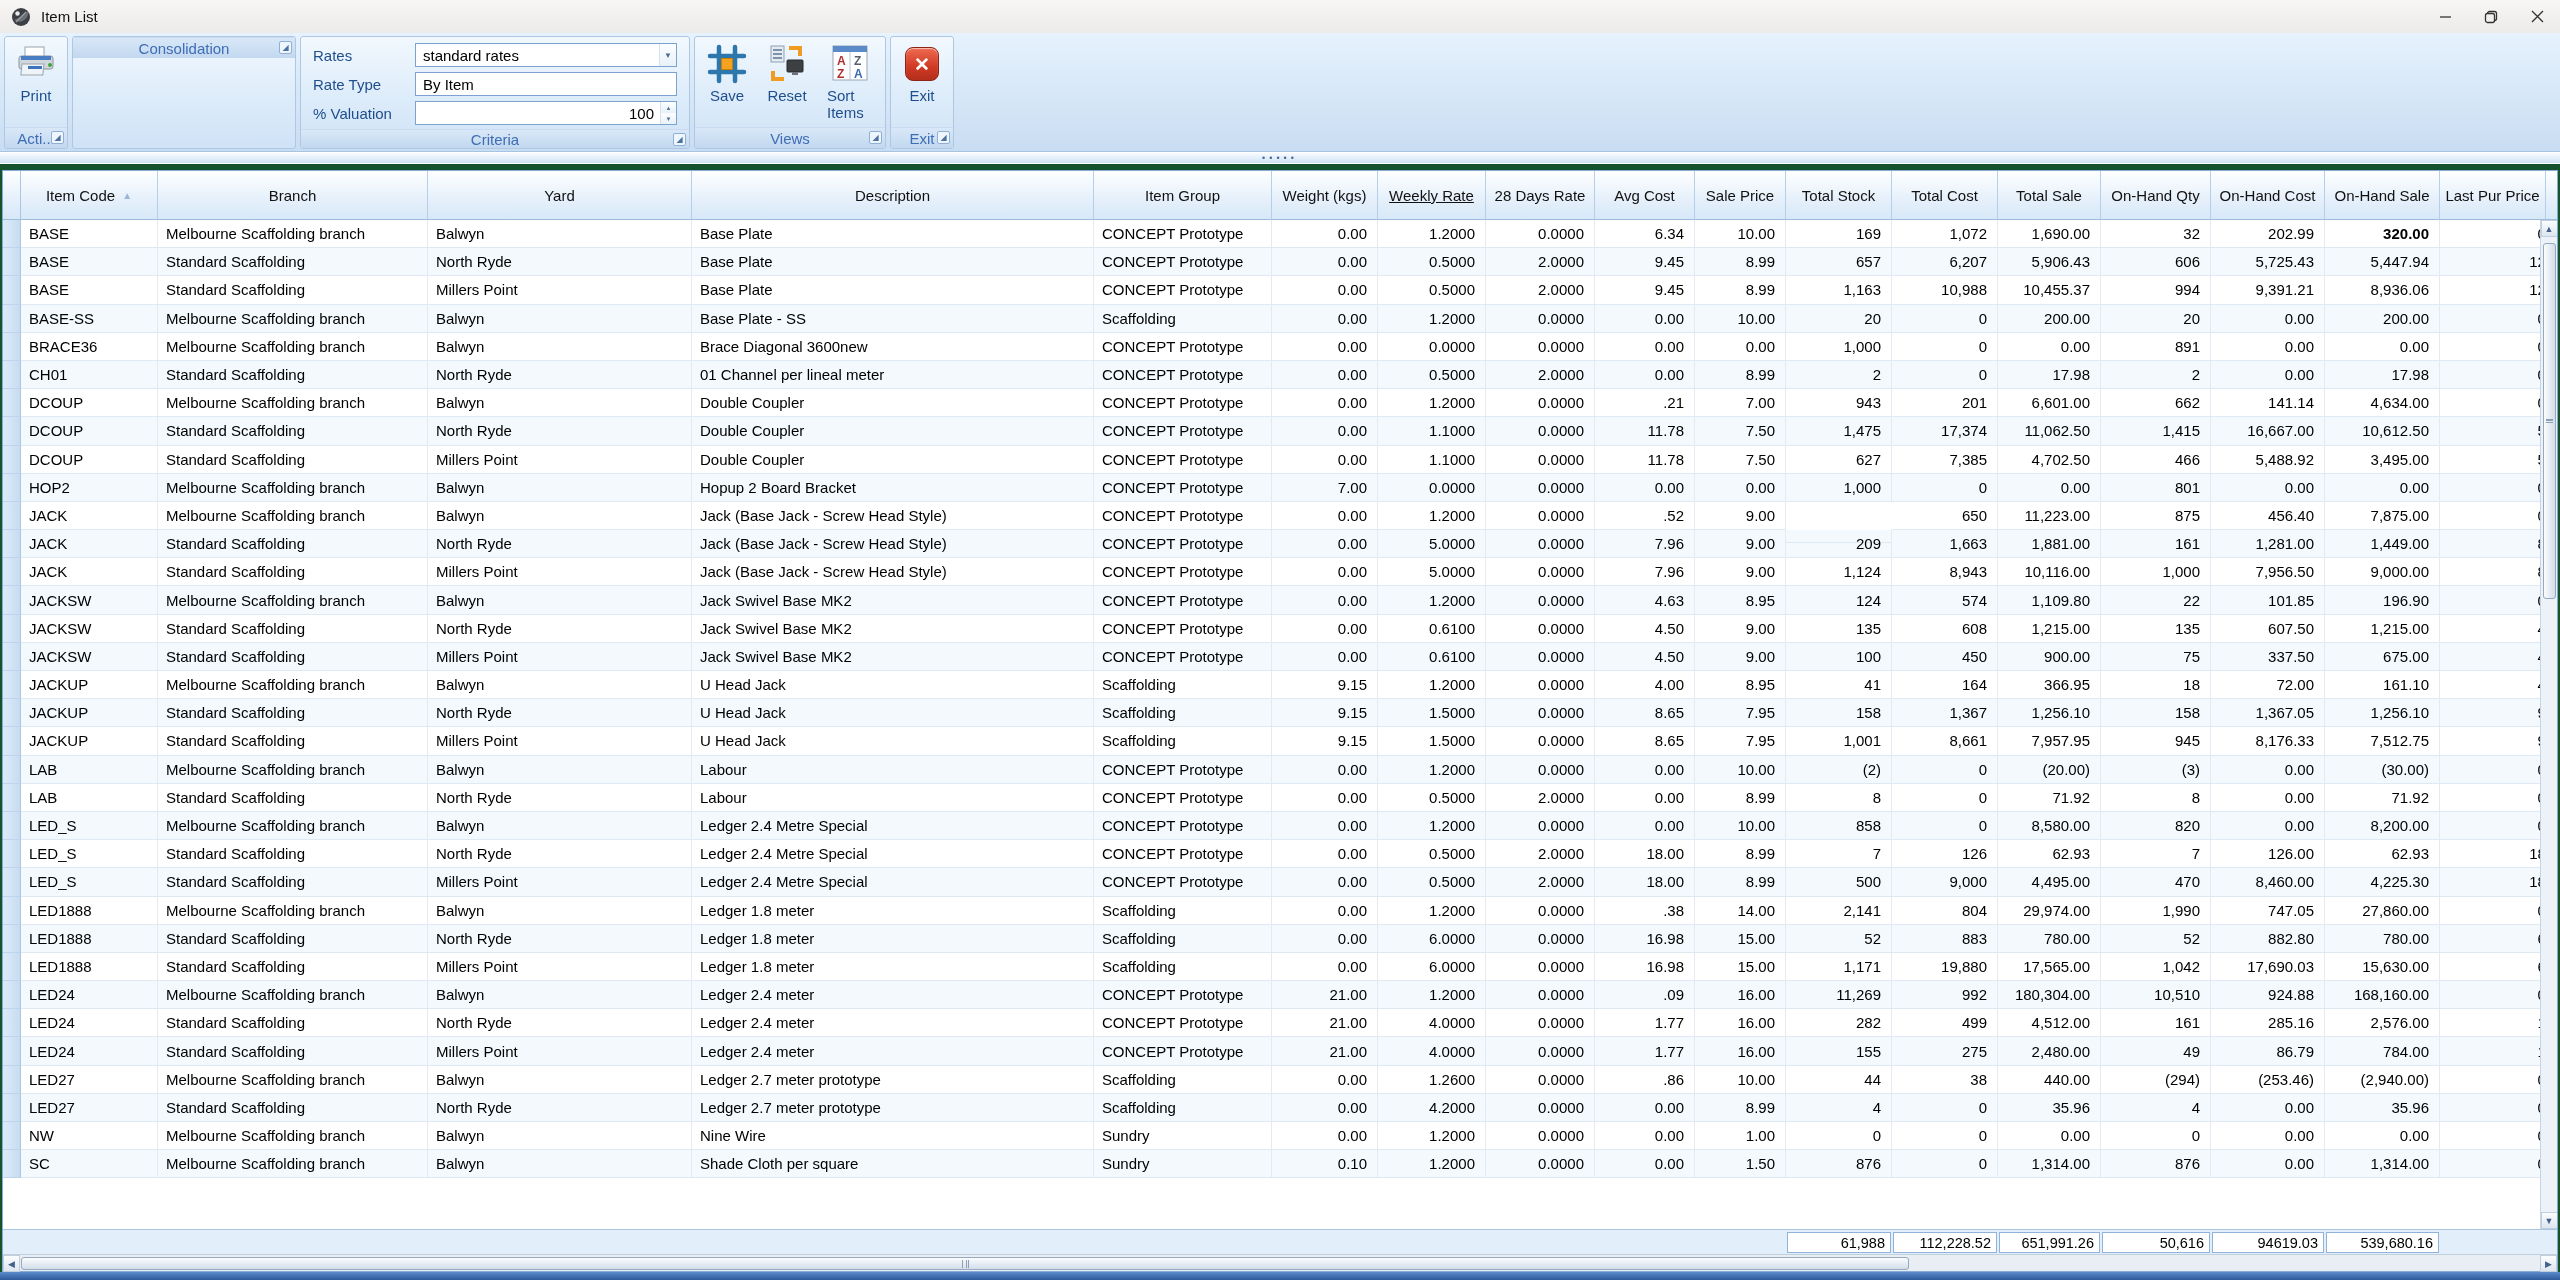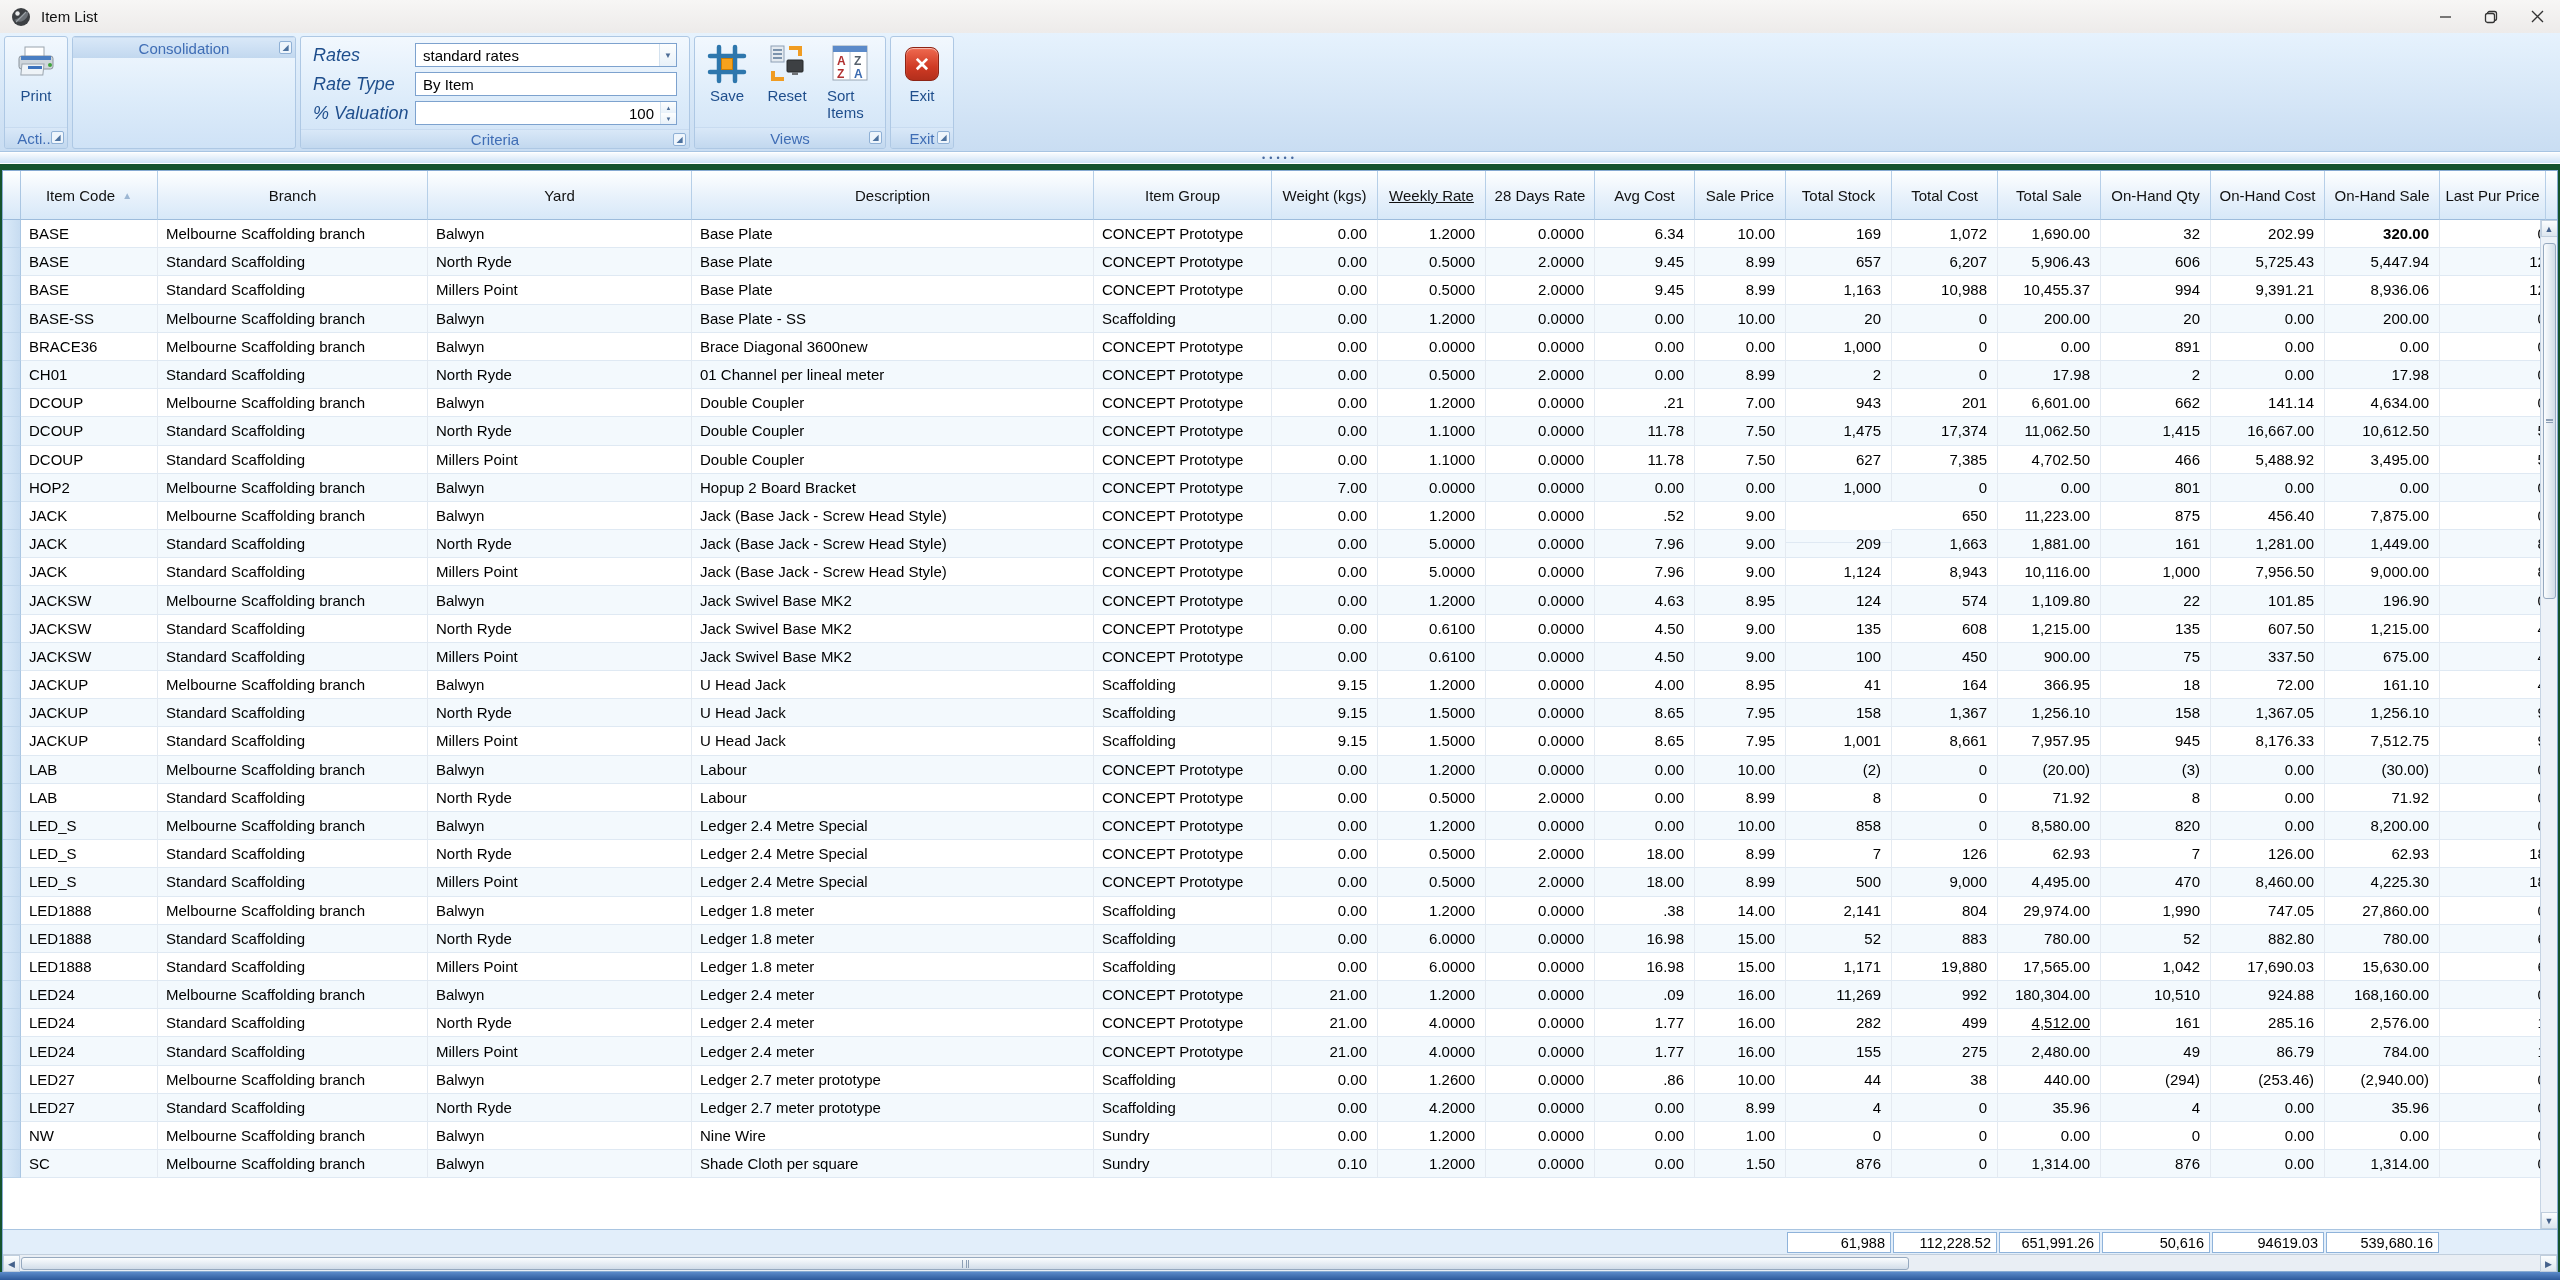--- a/index.html
+++ b/index.html
@@ -24,21 +24,21 @@
   .bigbtn .ic{width:40px;height:40px;display:flex;align-items:center;justify-content:center;}
   .grp-actions{width:64px;}
   .grp-consol{width:224px;}
   .grp-consol .panel{flex:1;margin:4px 8px 2px 8px;border:1px solid #b9cfe7;border-radius:3px;background:linear-gradient(#ecf4fc,#dcebf9);display:flex;flex-direction:column;justify-content:center;gap:15px;padding-left:18px;}
   .radio-row{display:flex;align-items:center;gap:8px;font-size:15px;color:#222;}
   .radio{width:14px;height:14px;border-radius:50%;border:1px solid #8aa8c8;background:radial-gradient(#ffffff,#dde7f1);position:relative;}
   .radio.sel::after{content:"";position:absolute;left:3px;top:3px;width:6px;height:6px;border-radius:50%;background:#2f6fd0;}
   .grp-criteria{width:390px;}
   .crit{flex:1;display:flex;flex-direction:column;gap:5px;padding:2px 4px;}
   .crit-row{display:flex;align-items:center;height:24px;}
-  .crit-row .lab{width:102px;color:#1f4e8c;font-size:18px;font-style:italic;}
+  .crit-row .lab{width:102px;color:#1f4e8c;font-size:15px;}
   .field{flex:1;height:24px;border:1px solid #7da2ce;background:#fff;font-size:15px;color:#000;display:flex;align-items:center;padding-left:7px;position:relative;}
   .field .val{flex:1;}
   .field.num .val{text-align:right;padding-right:22px;}
   .combo-arrow{width:17px;height:22px;display:flex;align-items:center;justify-content:center;color:#4d6d96;font-size:8px;border-left:1px solid #d4e2ef;background:linear-gradient(#fdfefe,#e8f1f9);}
   .spin{position:absolute;right:0;top:0;width:16px;height:22px;display:flex;flex-direction:column;border-left:1px solid #d4e2ef;}
   .spin span{flex:1;display:flex;align-items:center;justify-content:center;font-size:6px;color:#4d6d96;background:linear-gradient(#fdfefe,#e8f1f9);}
   .grp-views{width:192px;}
   .grp-views .grp-body{gap:8px;justify-content:center;}
   .grp-exit{width:64px;}
   .exit-ic{width:34px;height:34px;border-radius:8px;background:linear-gradient(#ef6a50,#cf3a24 60%,#b32f1c);border:1px solid #8e2415;color:#fff;font-size:19px;font-weight:bold;display:flex;align-items:center;justify-content:center;box-shadow:inset 0 1px 1px rgba(255,255,255,.6);}
@@ -1858,21 +1858,21 @@
             </div>
             <div class="cell r" style="width: 91px;">
               <span>16.00</span>
             </div>
             <div class="cell r" style="width: 106px;">
               <span>282</span>
             </div>
             <div class="cell r" style="width: 106px;">
               <span>499</span>
             </div>
-            <div class="cell r" style="width: 103px; text-decoration: underline;">
+            <div class="cell r" style="width: 103px;">
               <span>4,512.00</span>
             </div>
             <div class="cell r" style="width: 110px;">
               <span>161</span>
             </div>
             <div class="cell r" style="width: 114px;">
               <span>285.16</span>
             </div>
             <div class="cell r" style="width: 115px;">
               <span>2,576.00</span>

